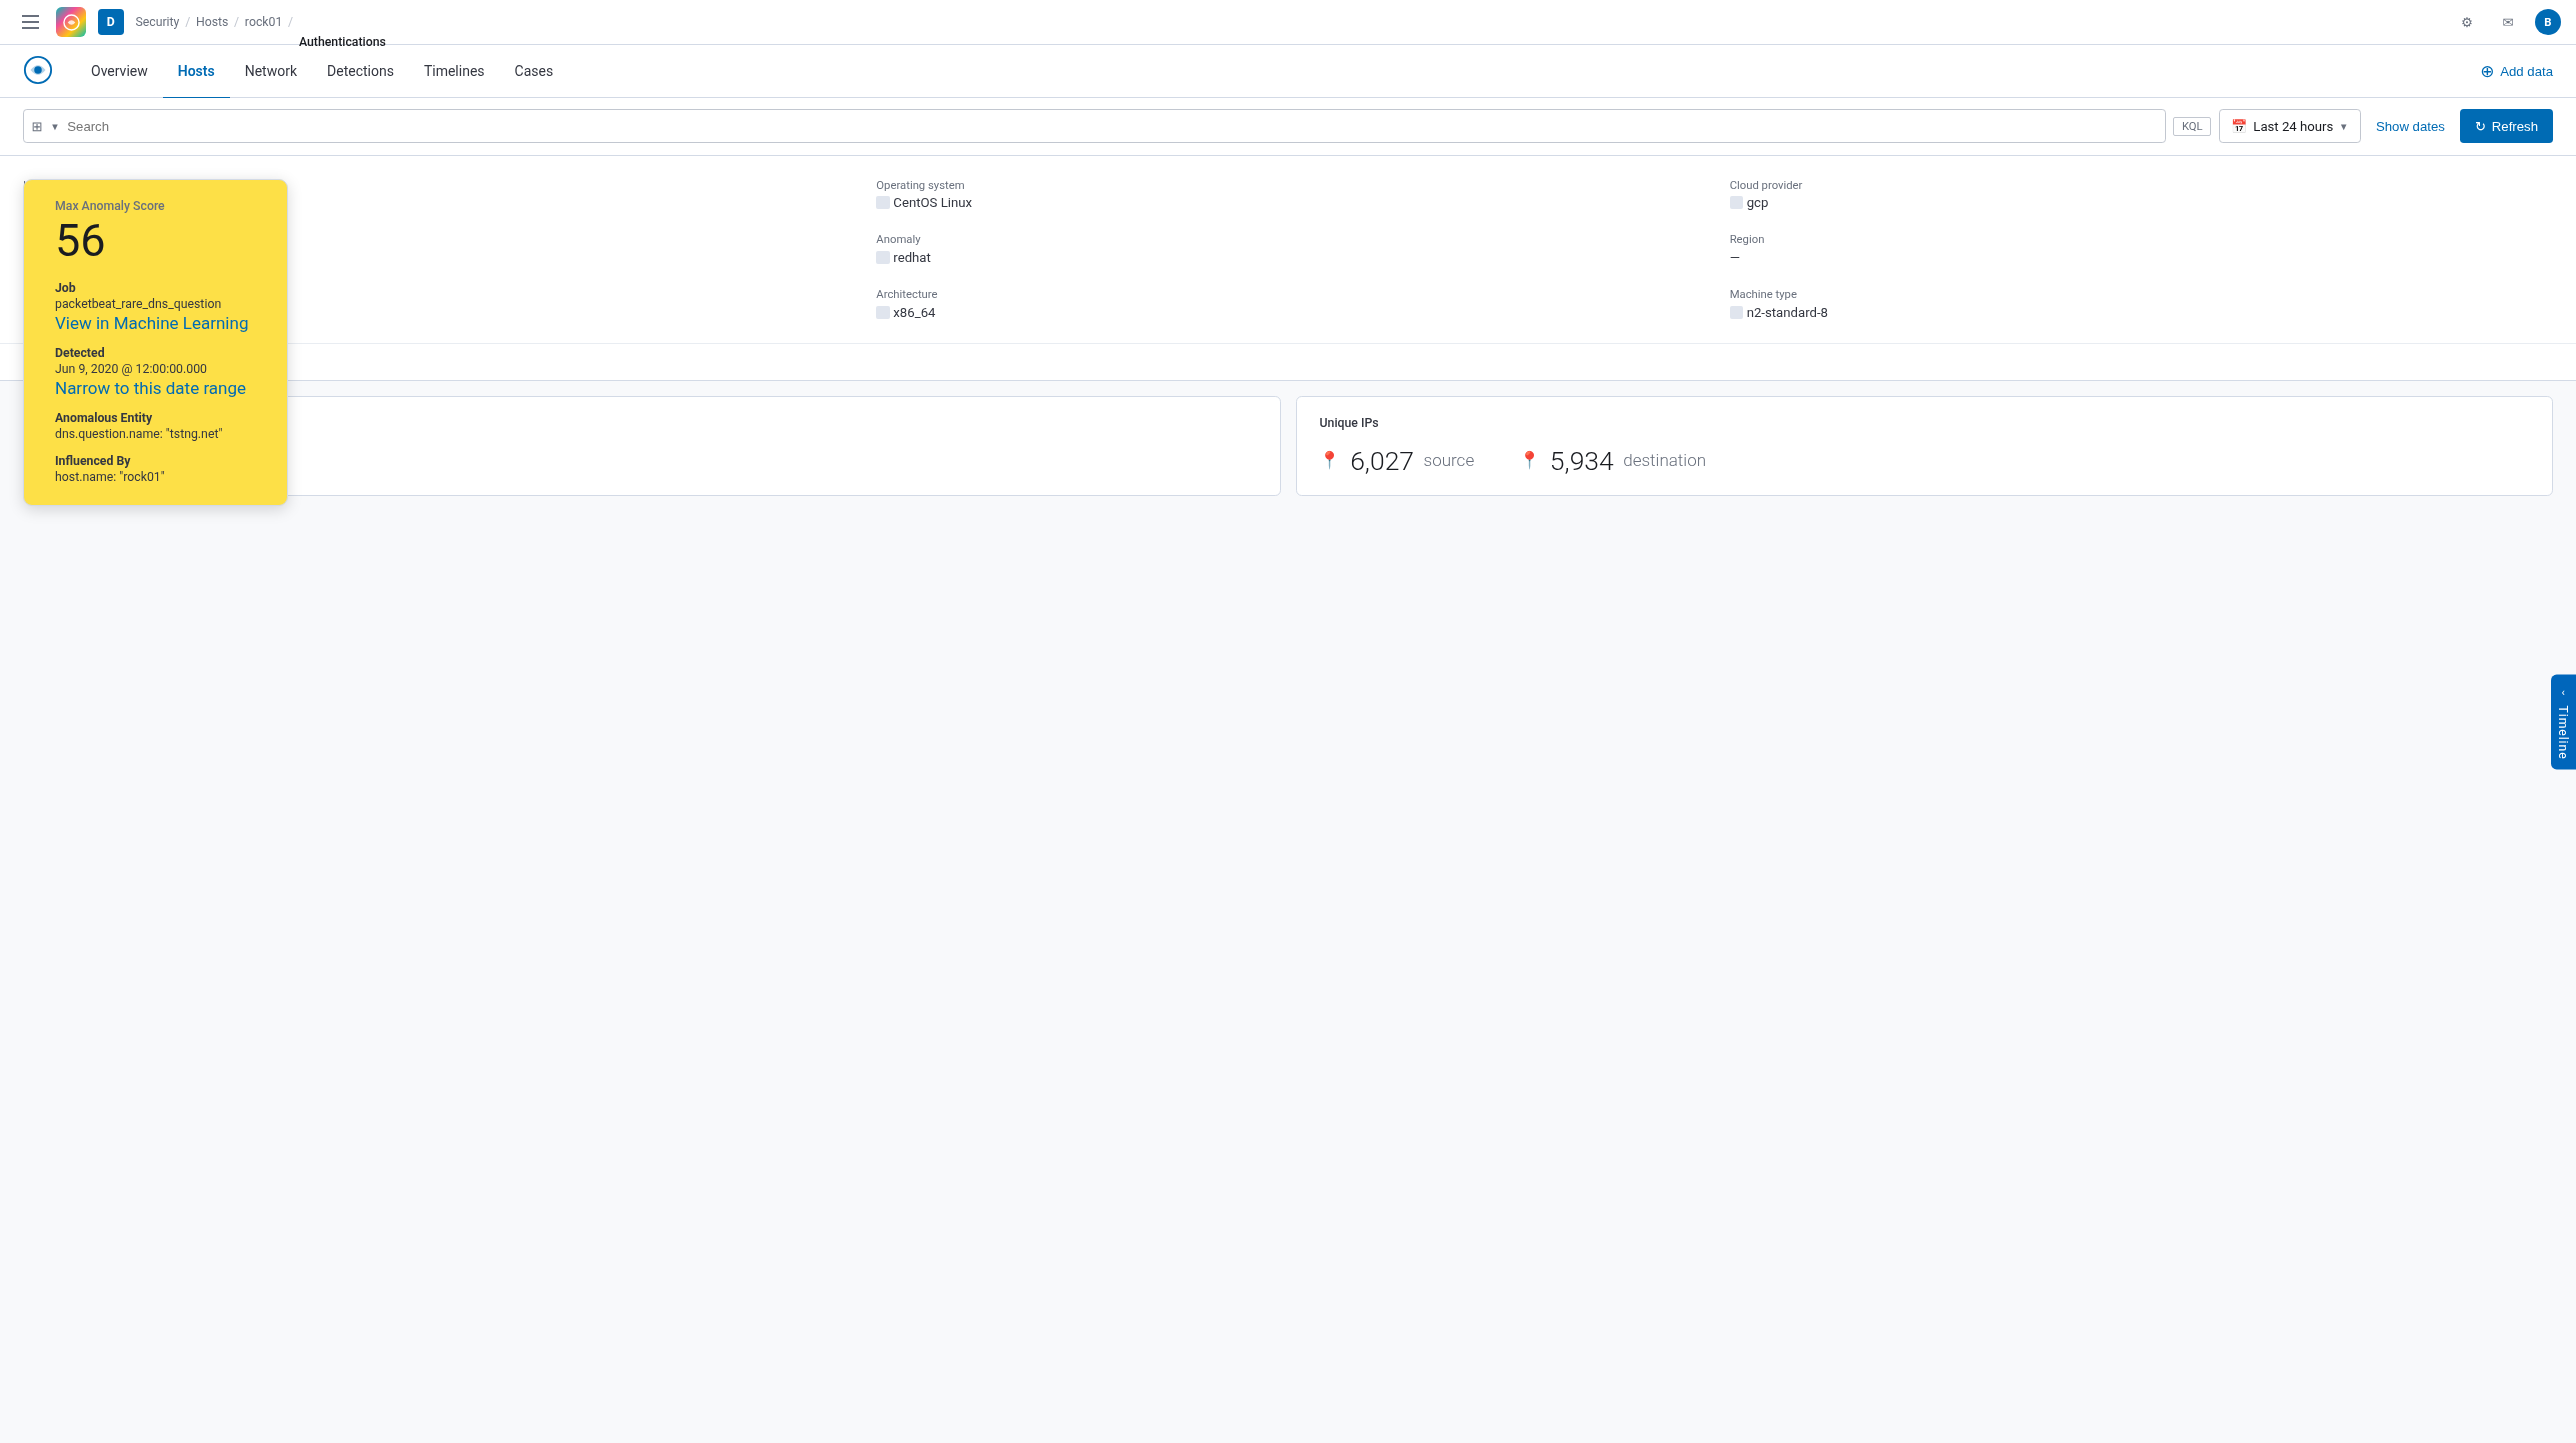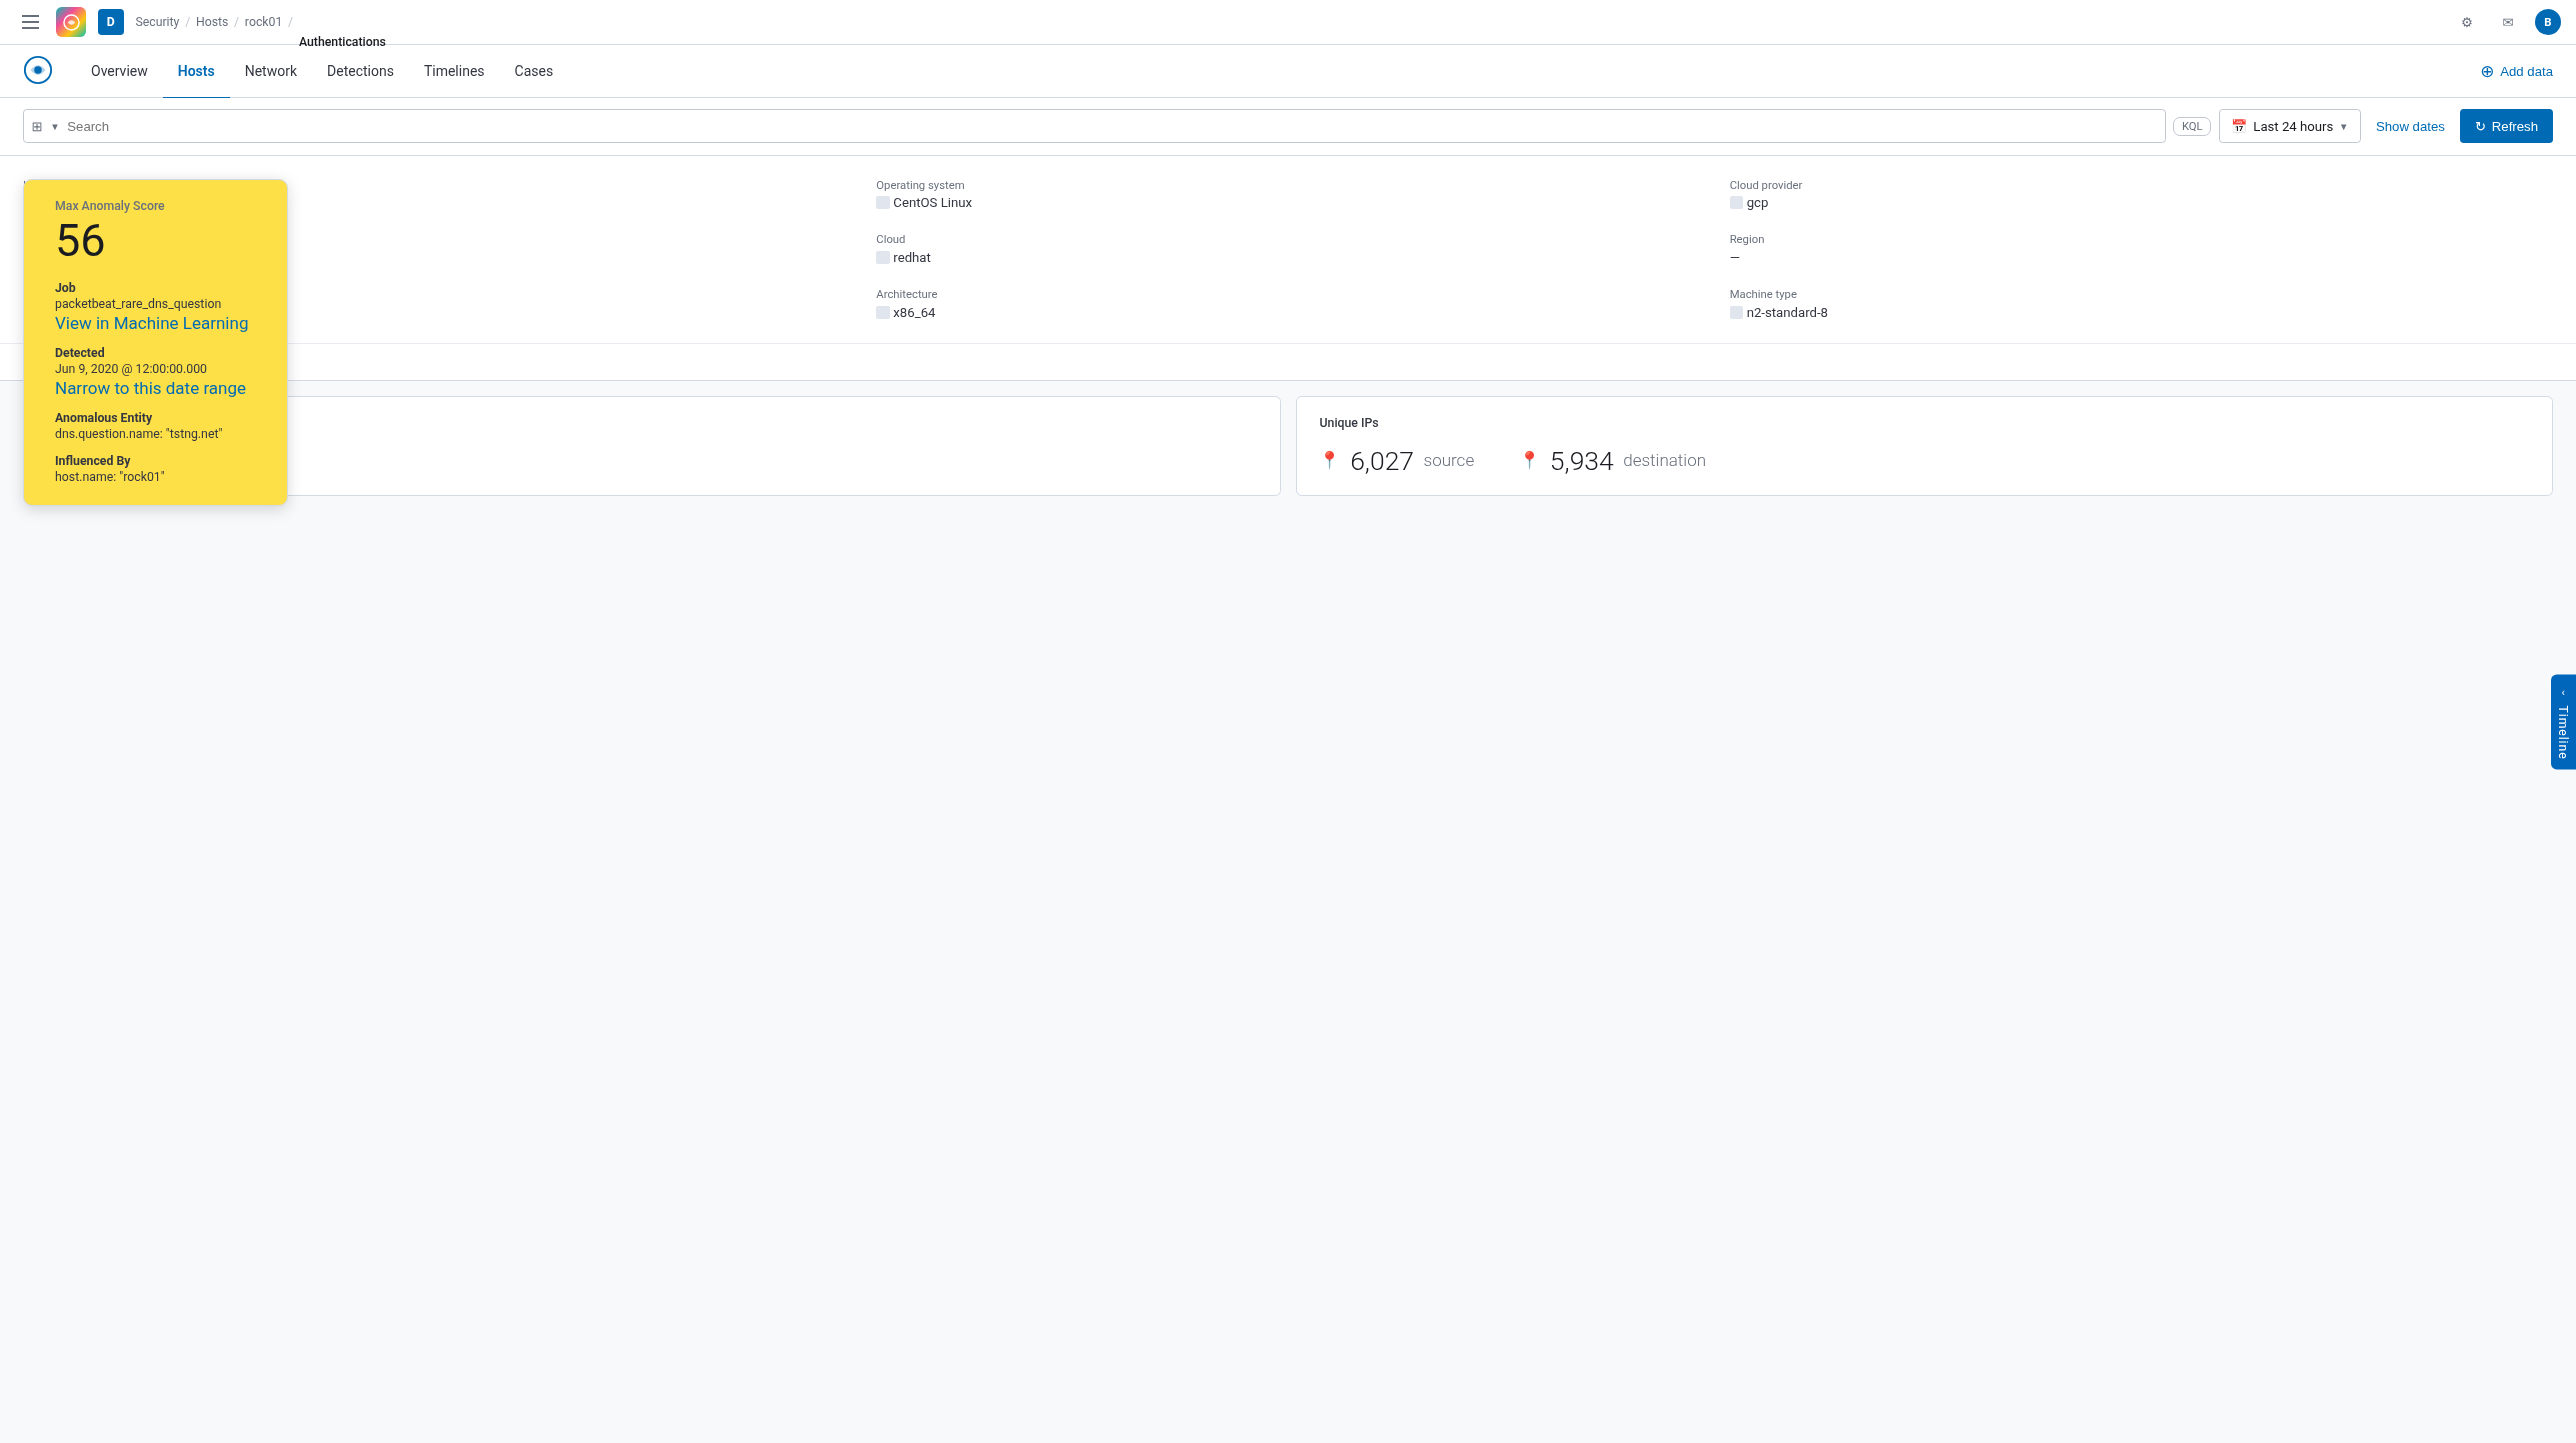--- a/index.html
+++ b/index.html
@@ -47,21 +47,21 @@
     .filter-bar {
       display: flex; align-items: center; gap: 7.6px; padding: 11.3px 23px;
       background: #fff; border-bottom: 0.9px solid #d3dae6;
     }
     .search-area {
       display: flex; align-items: center; flex: 1; border: 0.9px solid #c2c7d0;
       border-radius: 3.8px; height: 34px; padding: 0 7.6px; background: #fff; gap: 7.6px;
     }
     .search-area input { border: none; outline: none; flex: 1; font-size: 13.2px; color: #343741; }
     .kql-badge {
-      padding: 1.9px 7.6px; border: 0.9px solid #c2c7d0; border-radius: 7px;
+      padding: 1.9px 7.6px; border: 0.9px solid #c2c7d0; border-radius: 2px;
       font-size: 11.3px; color: #69707d; background: #fff;
     }
     .date-picker {
       display: flex; align-items: center; gap: 5.7px; border: 0.9px solid #c2c7d0;
       border-radius: 3.8px; height: 34px; padding: 0 11.3px; background: #fff; cursor: pointer;
     }
     .show-dates { color: #006bb4; font-size: 13.2px; cursor: pointer; background: none; border: none; padding: 0 7.6px; }
     .refresh-btn {
       display: flex; align-items: center; gap: 5.7px; background: #006bb4;
       color: #fff; border: none; border-radius: 3.8px; height: 34px; padding: 0 15px;
@@ -252,21 +252,21 @@
           <span class="val-icon"></span>
           <span>gcp</span>
         </div>
       </div>
 
       <div class="detail-item">
         <div class="detail-label">MAC addresses</div>
         <div class="detail-value dash-value">—</div>
       </div>
       <div class="detail-item">
-        <div class="detail-label">Cloud</div>
+        <div class="detail-label">Anomaly</div>
         <div class="detail-value">
           <span class="val-icon"></span>
           <span>redhat</span>
         </div>
       </div>
       <div class="detail-item">
         <div class="detail-label">Region</div>
         <div class="detail-value dash-value">—</div>
       </div>
 

